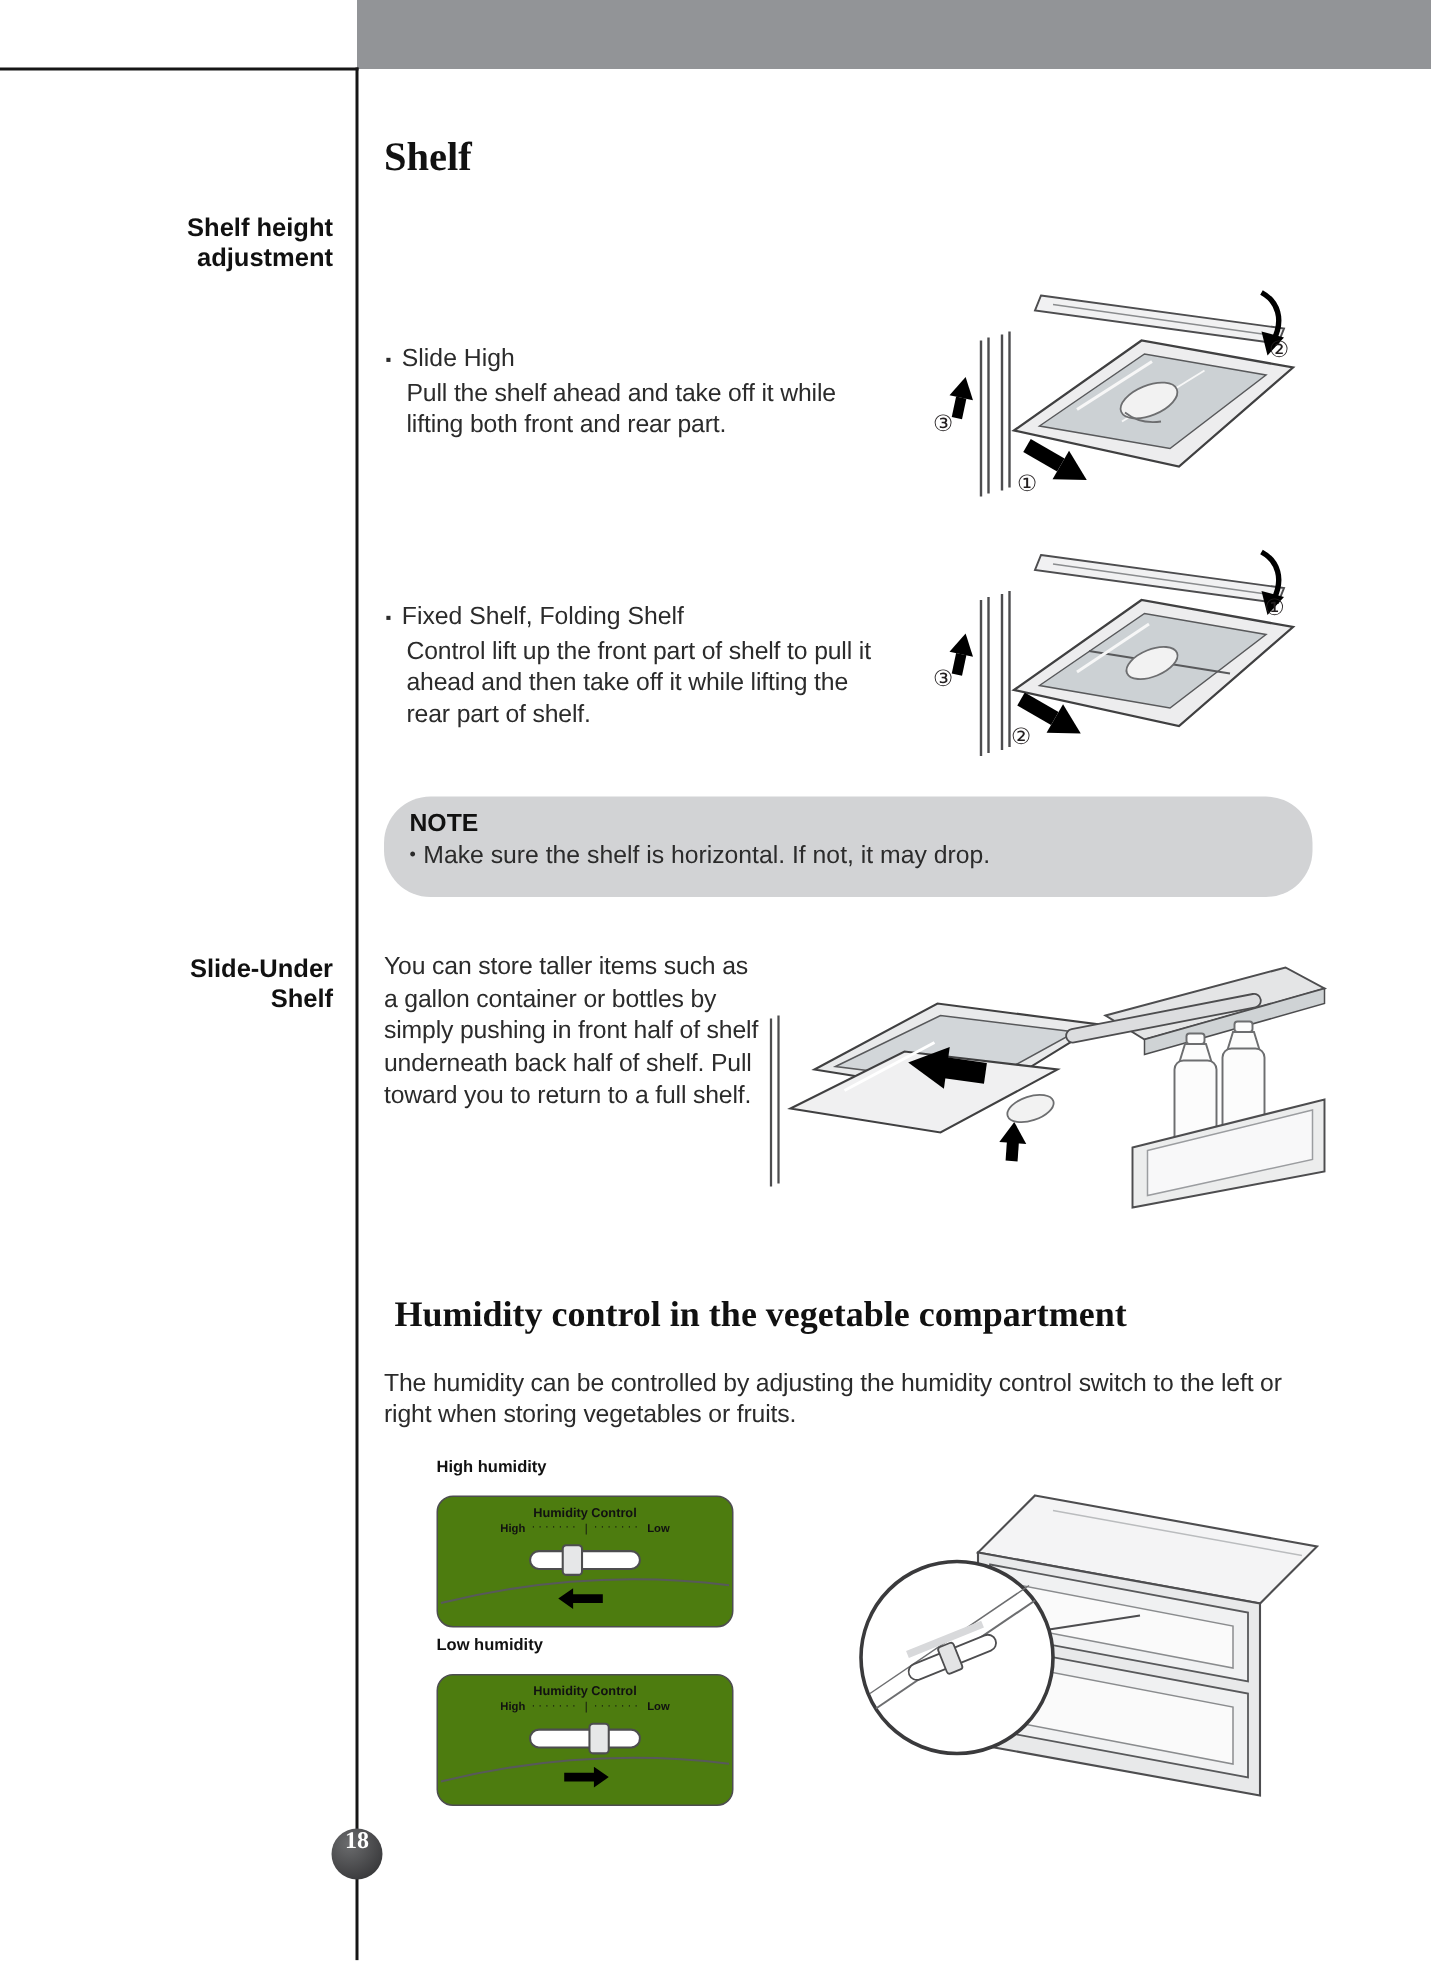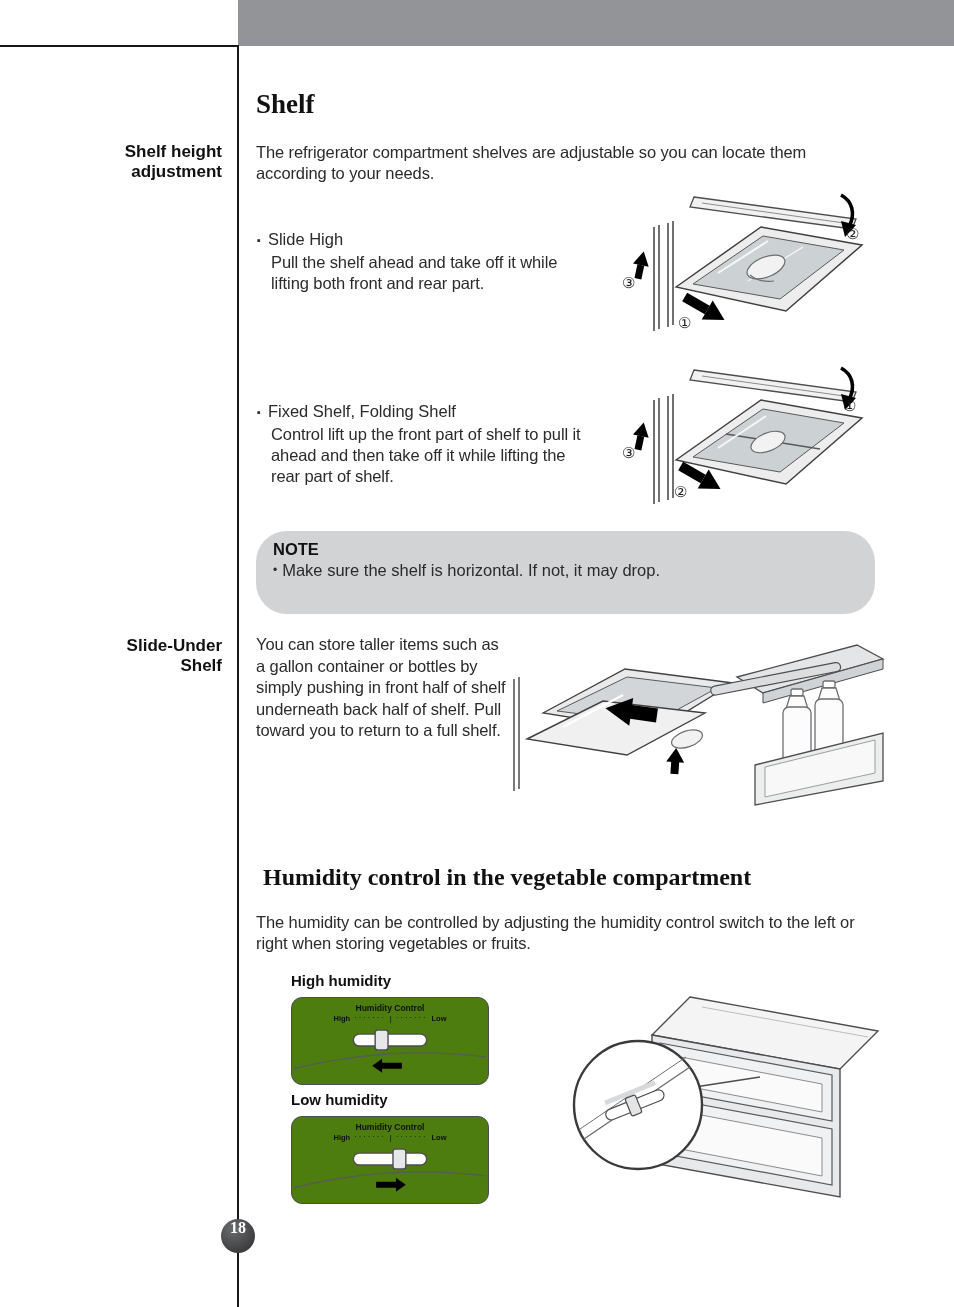--- a/index.html
+++ b/index.html
@@ -16,39 +16,39 @@
   .v-rule { left:237px; top:45px; width:2px; height:1262px; background:#161616; }
 
   .side-label { left:30px; width:192px; text-align:right; font-weight:bold; font-size:17px; line-height:20px; color:#111; }
 
   .serif-title { font-family:"Liberation Serif", serif; font-weight:bold; color:#111; }
   .body-text { font-size:16.5px; line-height:21px; color:#2b2b2b; letter-spacing:-0.1px; }
 
   .bullet-row { display:flex; align-items:baseline; gap:7px; font-size:16.5px; color:#2b2b2b; }
   .sq-bullet { font-size:11px; position:relative; top:-1px; }
 
-  .note-box { left:256px; top:531px; width:619px; height:83px; background:#d2d3d5; padding:9px 0 0 17px;border-radius:31px; }
+  .note-box { left:256px; top:531px; width:619px; height:67px; background:#d2d3d5; padding:9px 0 0 17px;border-radius:31px; }
   .note-title { font-weight:bold; font-size:16.5px; color:#111; margin-bottom:2px; }
   .note-line { font-size:16.5px; color:#2b2b2b; }
   .note-line .nb { font-size:12px; margin-right:5px; position:relative; top:-2px; }
 
   .illus { position:absolute; }
   .illus svg { display:block; width:100%; height:100%; }
   .mk { position:absolute; font-size:15px; color:#231f20; line-height:1; }
 
   .ctrl-box { position:absolute; width:198px; height:88px; background:#4d7c0f; border:1.6px solid #4d4d4f;
               border-radius:11px; overflow:hidden; }
   .ctrl-box svg { position:absolute; left:0; top:0; width:100%; height:100%; }
   .ctrl-title { position:absolute; top:5px; left:0; width:100%; text-align:center;
                 font-size:8.5px; font-weight:bold; color:#111; }
   .ctrl-scale { position:absolute; top:16px; left:0; width:100%; text-align:center; white-space:nowrap;
                 font-size:7.5px; color:#111; }
   .ctrl-scale .end { font-weight:bold; }
   .ctrl-scale .dots { letter-spacing:2px; margin:0 2px; position:relative; top:-1px; }
-  .hum-label { font-size:15px; font-weight:bold; color:#111; }
+  .hum-label { font-size:11px; font-weight:bold; color:#111; }
 
   .page-circle { left:221px; top:1219px; width:34px; height:34px; border-radius:50%;
                  background:radial-gradient(circle at 35% 30%, #6b6c6e, #2c2c2e);
                  display:flex; align-items:flex-start; justify-content:center; }
   .page-circle span { color:#fff; font-family:"Liberation Serif", serif; font-weight:bold; font-size:16px; }
 </style>
 </head>
 <body>
 
 <div class="page">
@@ -63,21 +63,20 @@
     <div>Shelf height</div>
     <div>adjustment</div>
   </div>
   <div class="abs side-label" style="top:636px;">
     <div>Slide-Under</div>
     <div>Shelf</div>
   </div>
 
   <h1 class="abs serif-title" style="left:256px; top:89px; font-size:27px;">Shelf</h1>
 
-  <p class="abs body-text" style="left:256px; top:142px; width:618px;">The refrigerator compartment shelves are adjustable so you can locate them according to your needs.</p>
 
   <div class="abs bullet-row" style="left:257px; top:230px;">
     <span class="sq-bullet">▪</span>
     <span>Slide High</span>
   </div>
   <p class="abs body-text" style="left:271px; top:252px; width:292px;">Pull the shelf ahead and take off it while lifting both front and rear part.</p>
 
   <div class="illus" style="left:598px; top:183px; width:287px; height:162px;">
     <svg viewBox="0 0 287 162">
       <g stroke="#4d4d4f" stroke-width="1.6" fill="none">

